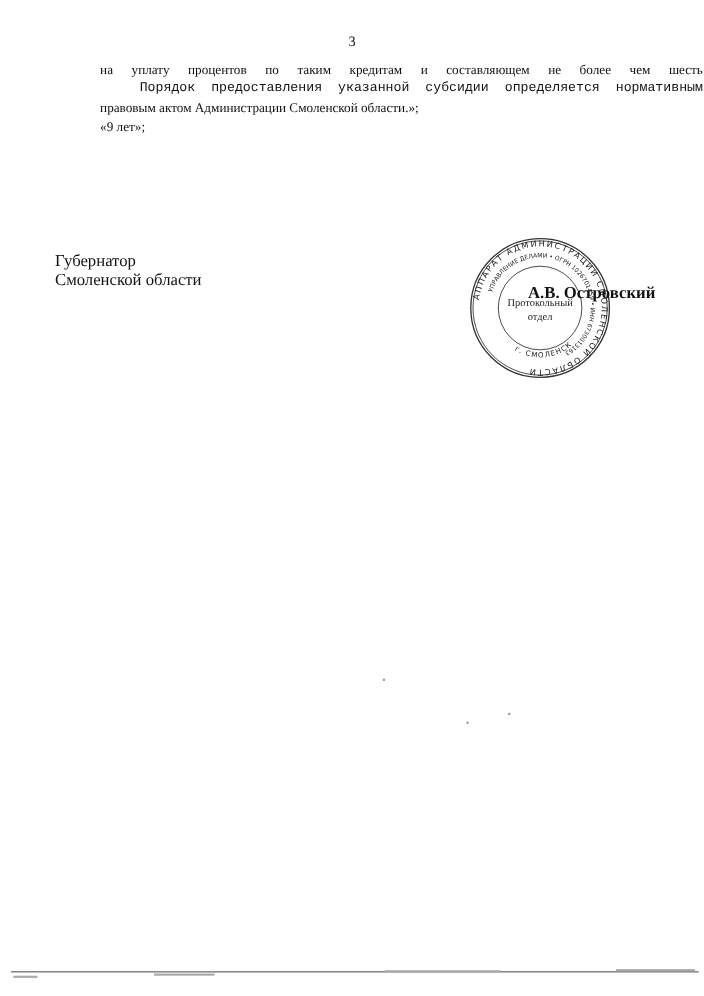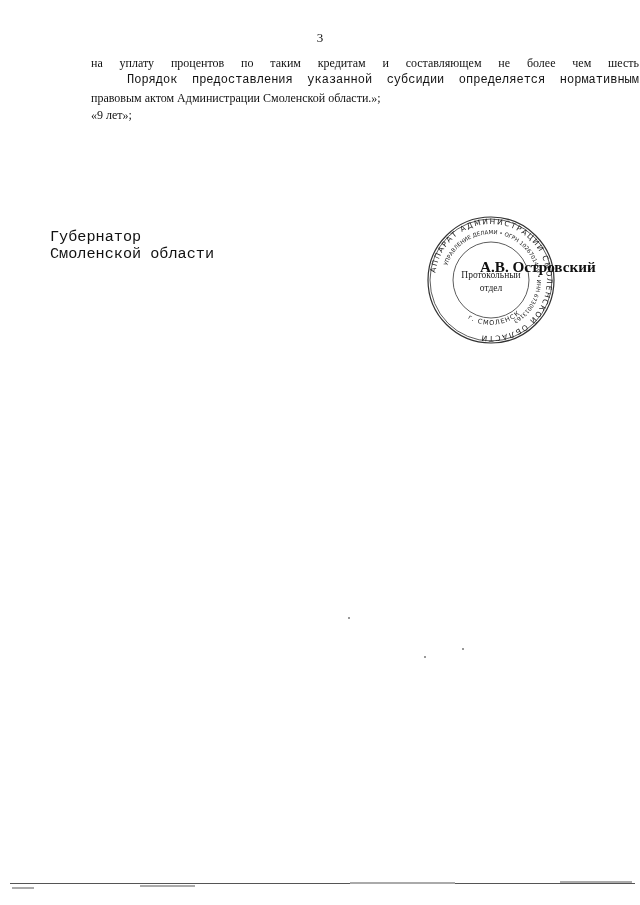--- a/index.html
+++ b/index.html
@@ -3,21 +3,21 @@
 <meta charset="utf-8">
 <style>
   html, body { margin: 0; padding: 0; background: #ffffff; }
   body { width: 640px; height: 905px; position: relative; overflow: hidden;
          font-family: "Liberation Serif", "DejaVu Serif", serif; color: #111; }
   .page-number { position: absolute; left: 0; width: 640px; top: 30px; text-align: center; font-size: 13px; }
   .text-block { position: absolute; left: 50px; width: 548px; top: 55px; font-size: 12px; line-height: 17.3px; margin-left: 41px; }
   .para { margin: 0; text-align: justify; text-align-last: left; }
   .para.indent { text-indent: 36px; font-family: Liberation Mono, monospace; }
   .j { text-align: justify; text-align-last: justify; }
-  .signer-title { position: absolute; left: 50px; top: 229px; font-size: 15.2px; line-height: 17.3px; font-family: Liberation Mono, monospace; }
+  .signer-title { position: absolute; left: 50px; top: 229px; font-size: 15.2px; line-height: 17.3px; }
   .signer-name { position: absolute; left: 480px; top: 258px; font-size: 15.2px; font-weight: bold; z-index: 2; }
   .stamp { position: absolute; left: 425px; top: 214px; width: 132px; height: 132px; z-index: 1; }
   .footer-line { position: absolute; left: 10px; top: 883px; width: 625px; height: 1px; background: #555; }
   .footer-seg { position: absolute; height: 2px; background: #aaa; }
   .speck { position: absolute; width: 2px; height: 2px; background: #999; }
 </style>
 </head>
 <body>
 
 <div class="page-number">3</div>

